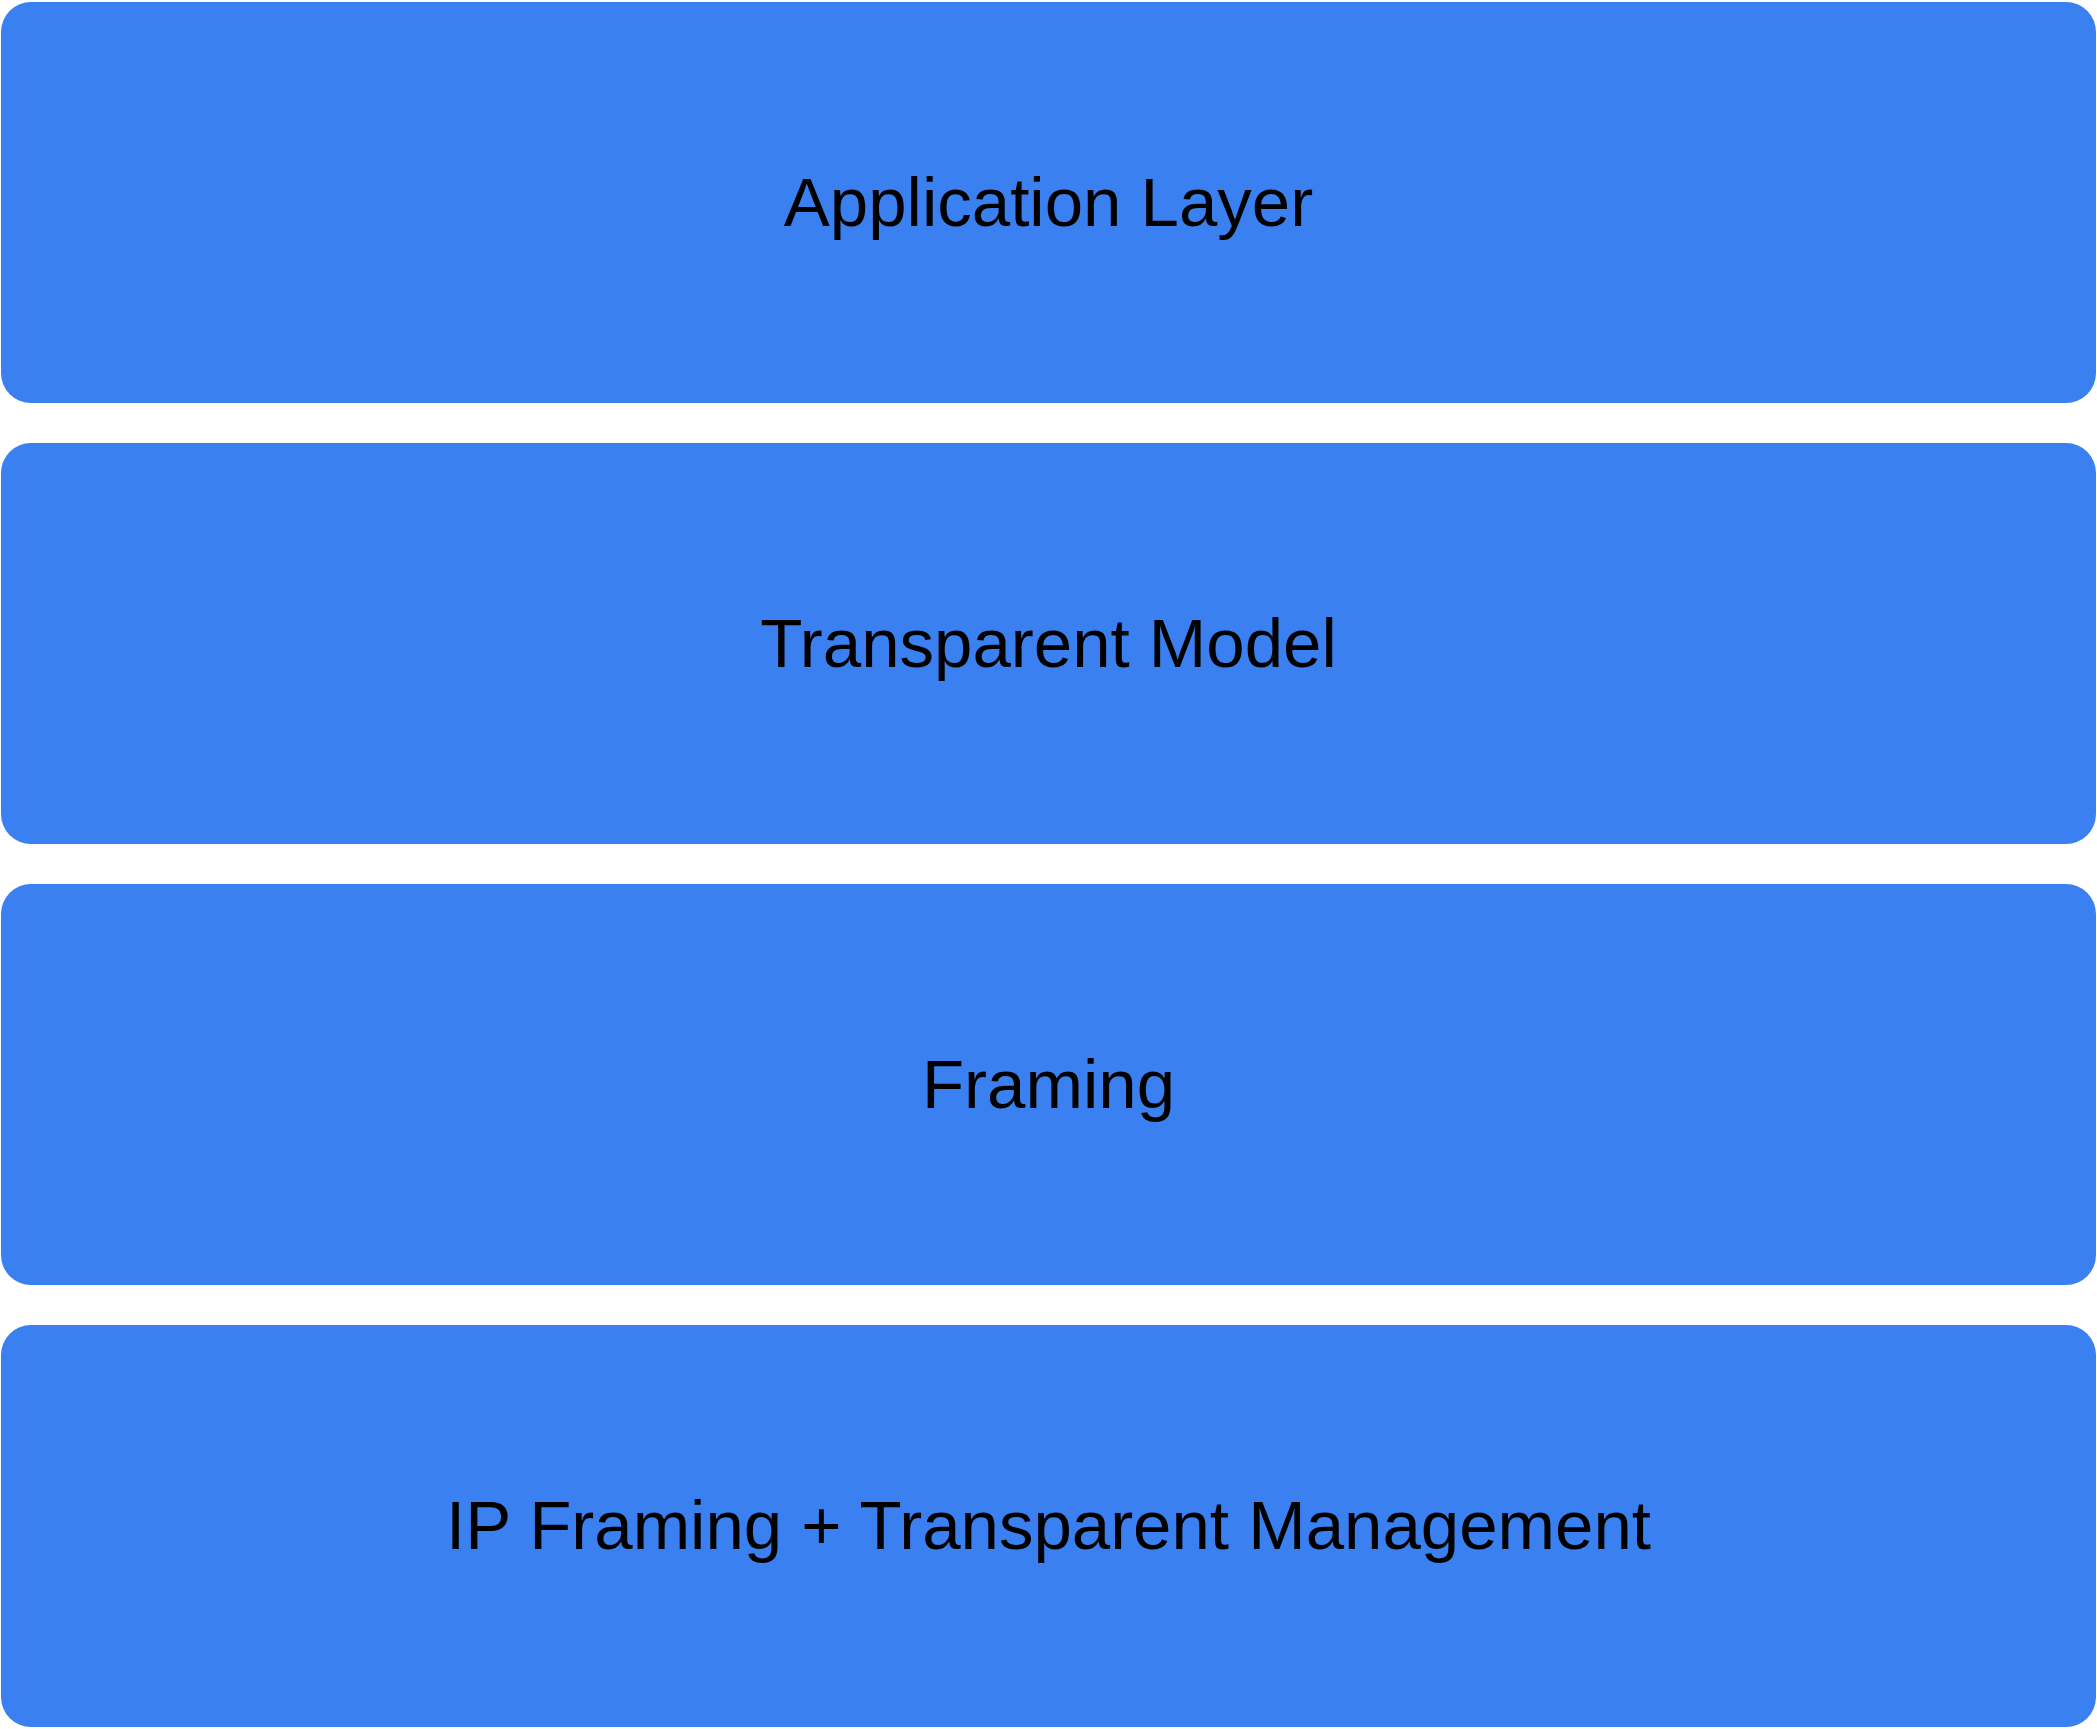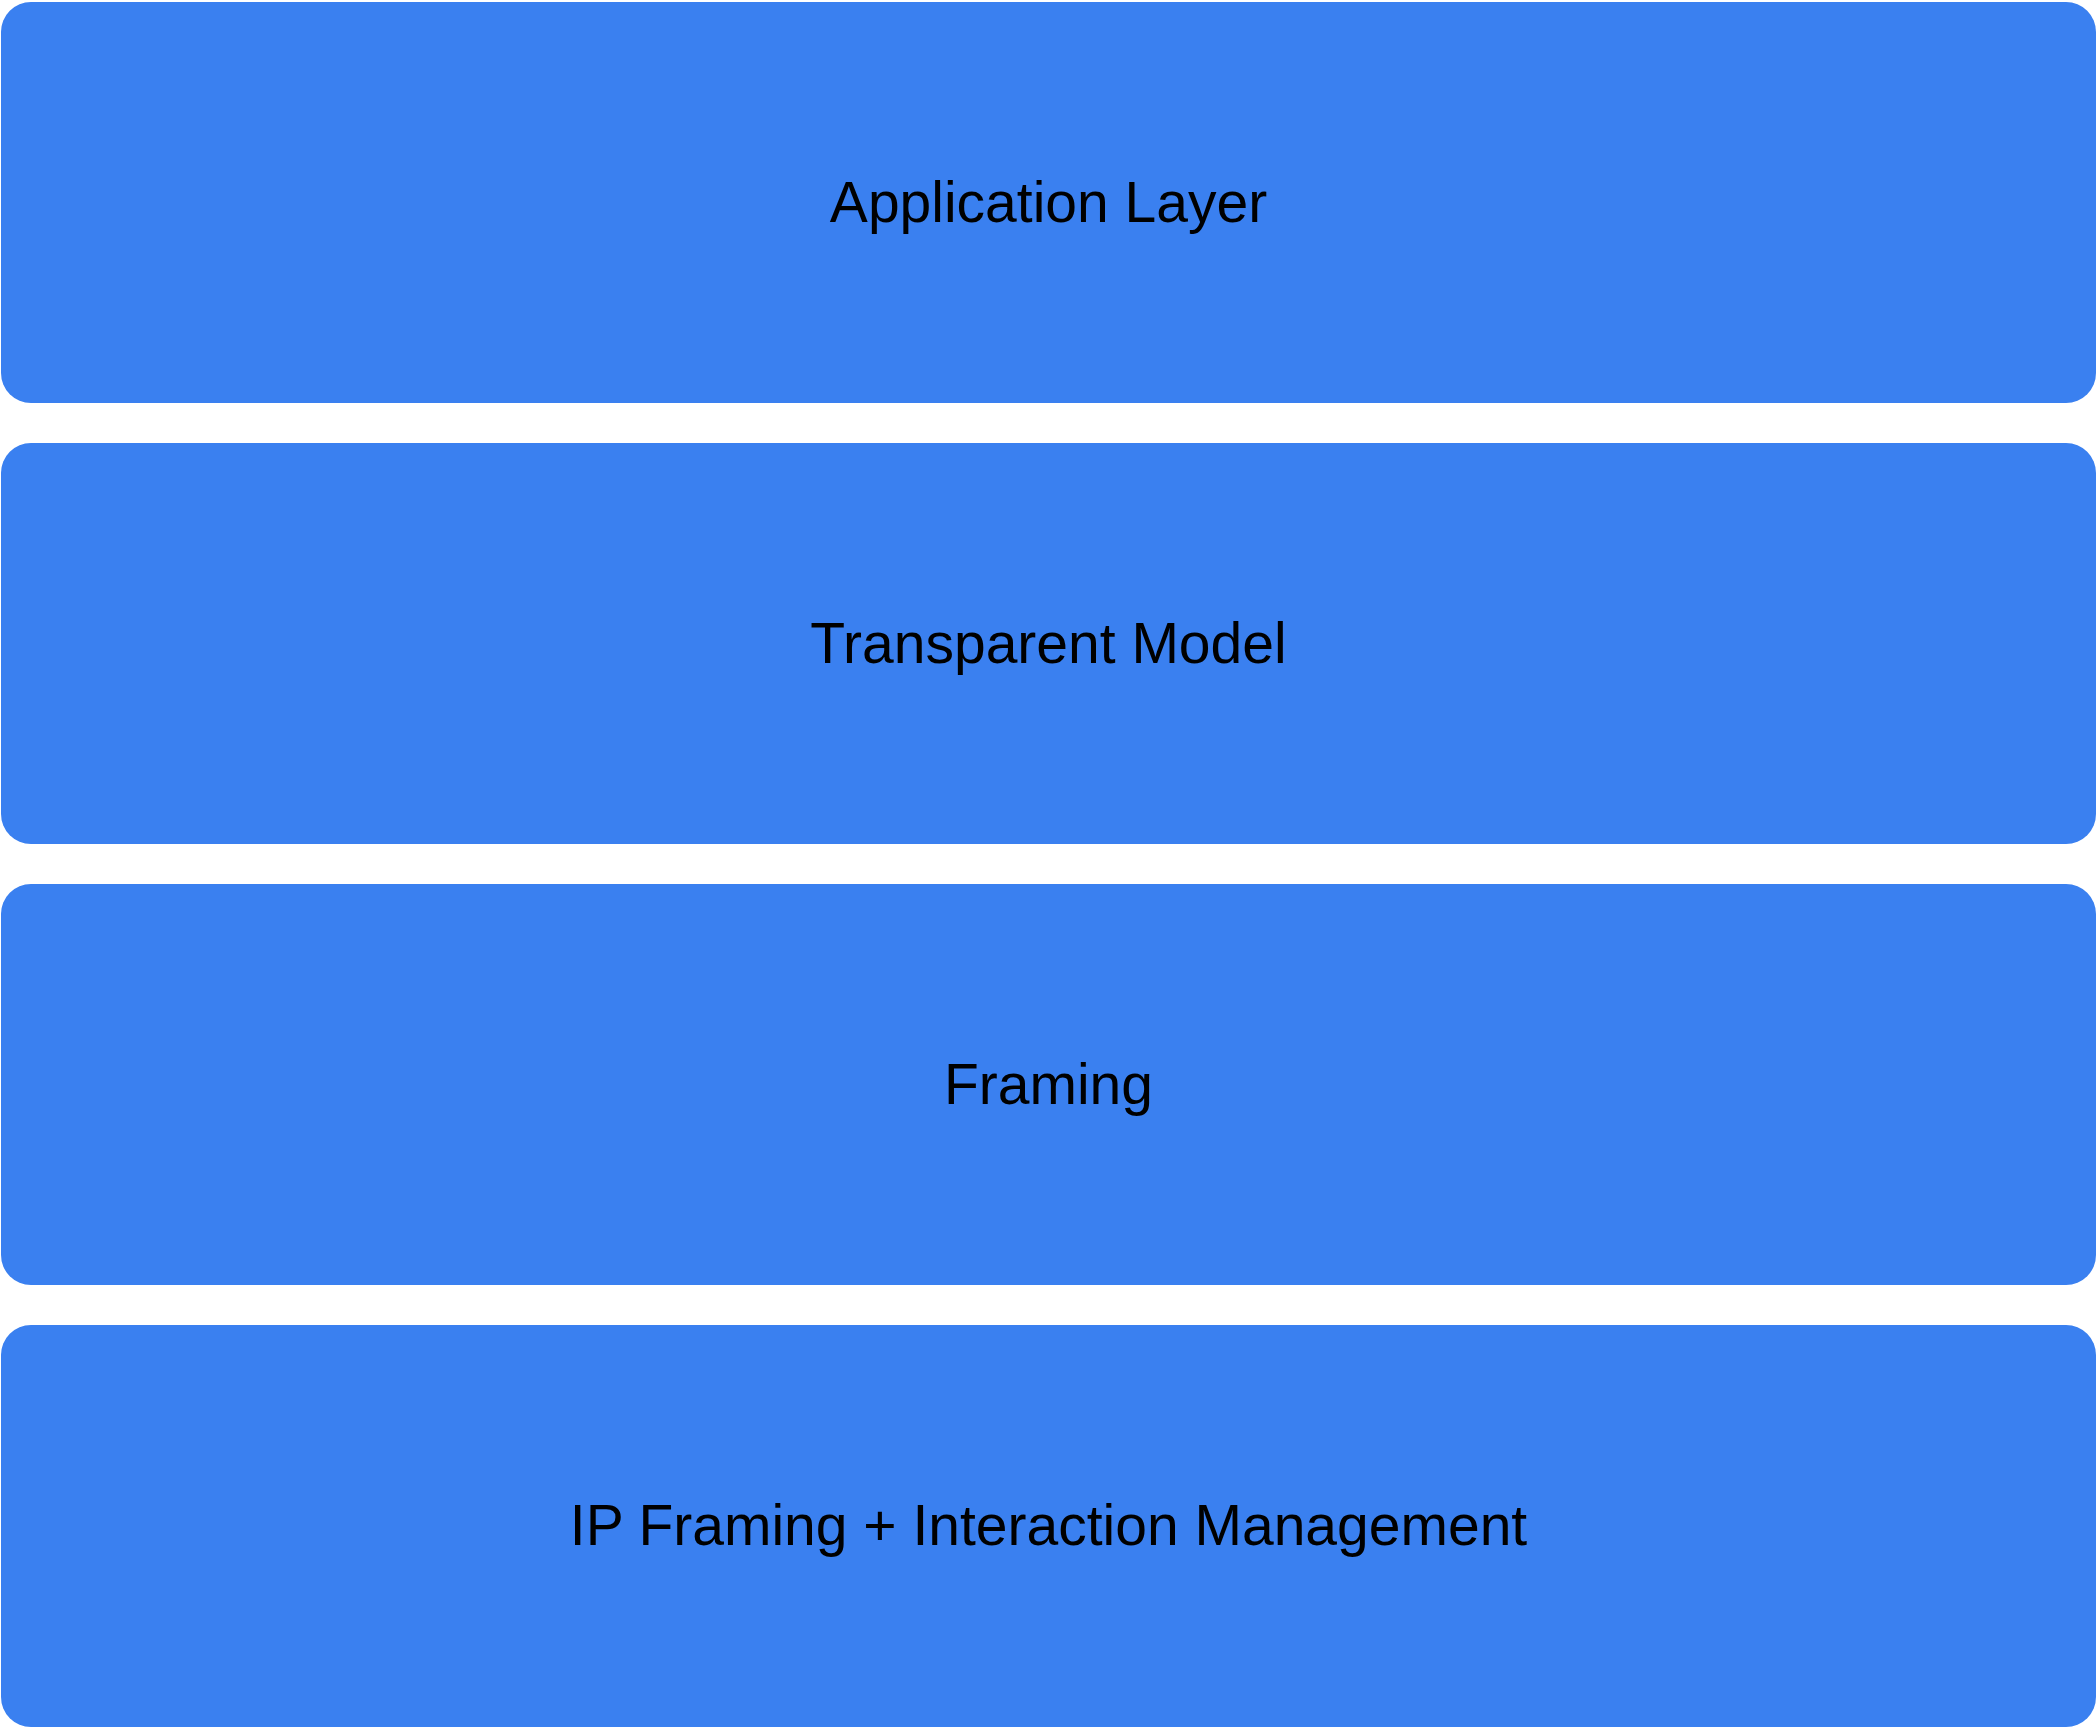--- a/index.html
+++ b/index.html
@@ -26,21 +26,21 @@
     flex: 1 1 0;
     background: var(--block-color, #3a80f0);
     border-radius: 30px;
     display: flex;
     align-items: center;
     justify-content: center;
     overflow: hidden;
   }
   .layer-label {
     font-family: "Liberation Sans", sans-serif;
-    font-size: 57px;
+    font-size: 69px;
     font-weight: 400;
     line-height: 1;
     color: var(--text-color, #000000);
     white-space: nowrap;
     text-align: left;
   }
 </style>
 </head>
 <body>
 
@@ -55,17 +55,17 @@
     <span class="layer-label">Transparent Model</span>
   </div>
 
 
   <div class="layer">
     <span class="layer-label">Framing</span>
   </div>
 
 
   <div class="layer">
-    <span class="layer-label">IP Framing + Interaction Management</span>
+    <span class="layer-label">IP Framing + Transparent Management</span>
   </div>
 
 </div>
 
 
 </body></html>

